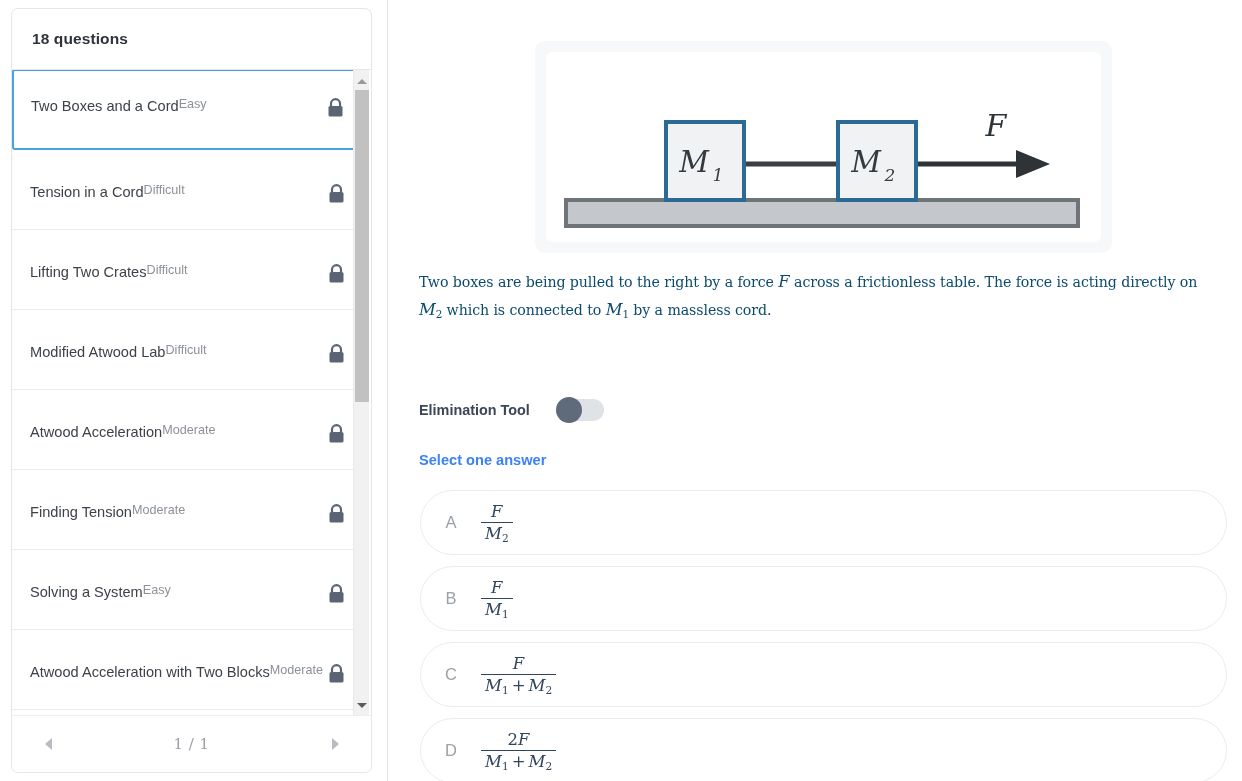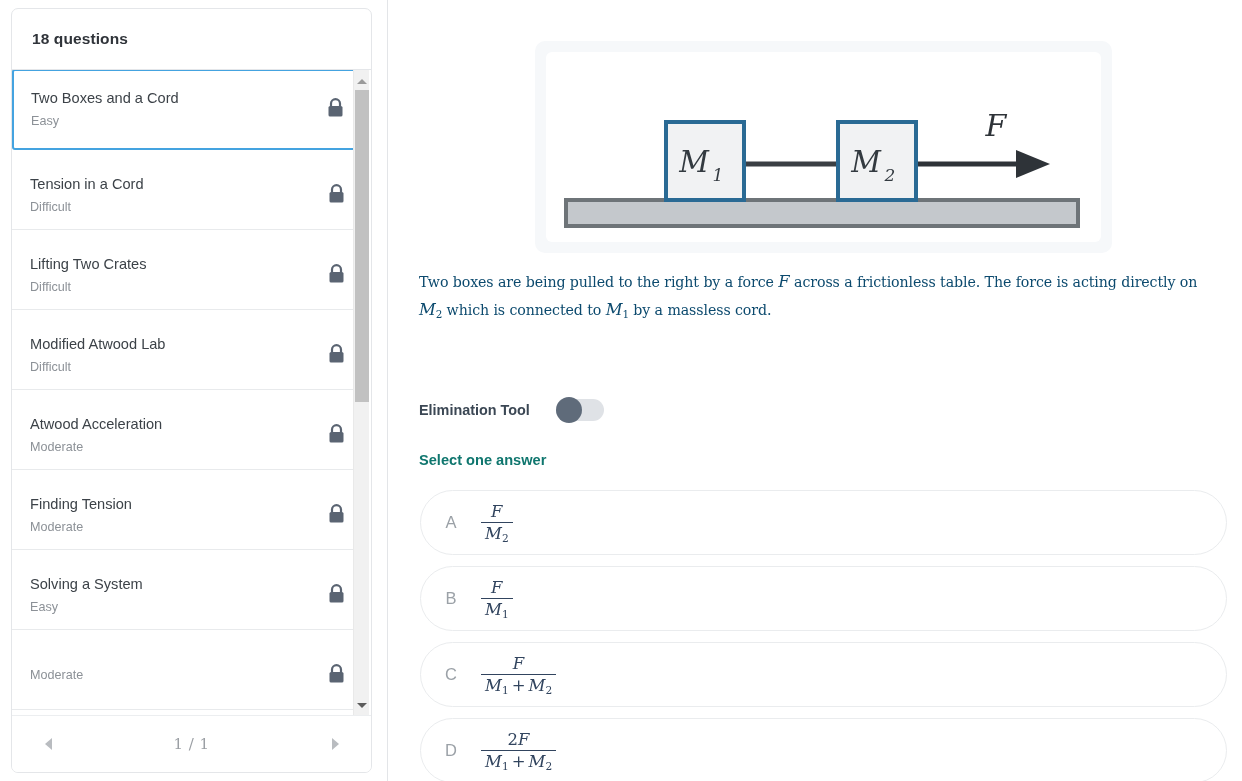--- a/index.html
+++ b/index.html
@@ -81,21 +81,21 @@
   .q-item:last-child { border-bottom: 1px solid #e8eaec; }
 
   .q-item.selected {
     border: 2px solid #44a3e0;
     border-radius: 3px;
     height: 81px;
     margin-top: -1px;
     padding: 0 17px;
   }
 
-  .q-text { display: flex; flex-direction: column; justify-content: center; }
+  .q-text { display: flex; flex-direction: row; justify-content: center; }
   .q-title {
     font-size: 14.6px;
     color: #3c4248;
     line-height: 1.3;
     margin-bottom: 6px;
     white-space: nowrap;
   }
   .q-diff {
     font-size: 12.6px;
     color: #8c9197;
@@ -264,21 +264,21 @@
     width: 26px; height: 26px;
     border-radius: 50%;
     background: #5f6b7a;
   }
 
   .select-one {
     position: absolute;
     left: 30px; top: 452px;
     font-size: 14.6px;
     font-weight: bold;
-    color: #0f766e;
+    color: #3b82f6;
   }
 
   .answers {
     position: absolute;
     left: 31px; top: 490px;
     width: 807px;
   }
   .answer-row {
     position: relative;
     height: 65px;
@@ -408,20 +408,21 @@
                 <span class="q-title">Solving a System</span>
                 <span class="q-diff">Easy</span>
               </div>
               <span class="lock-icon"><svg width="17" height="20" viewBox="0 0 17 20">
                   <path d="M4 8 V5.6 A4.5 4.5 0 0 1 13 5.6 V8" fill="none" stroke="#5a6472" stroke-width="2.2"></path>
                   <rect x="1.5" y="8" width="14" height="10.5" rx="1.6" fill="#5a6472"></rect>
                 </svg></span>
             </div>
             <div class="q-item">
               <div class="q-text">
+                <span class="q-title">Atwood Acceleration with Two Blocks</span>
                 <span class="q-diff">Moderate</span>
               </div>
               <span class="lock-icon"><svg width="17" height="20" viewBox="0 0 17 20">
                   <path d="M4 8 V5.6 A4.5 4.5 0 0 1 13 5.6 V8" fill="none" stroke="#5a6472" stroke-width="2.2"></path>
                   <rect x="1.5" y="8" width="14" height="10.5" rx="1.6" fill="#5a6472"></rect>
                 </svg></span>
             </div>
           </div>
       </div>
 

